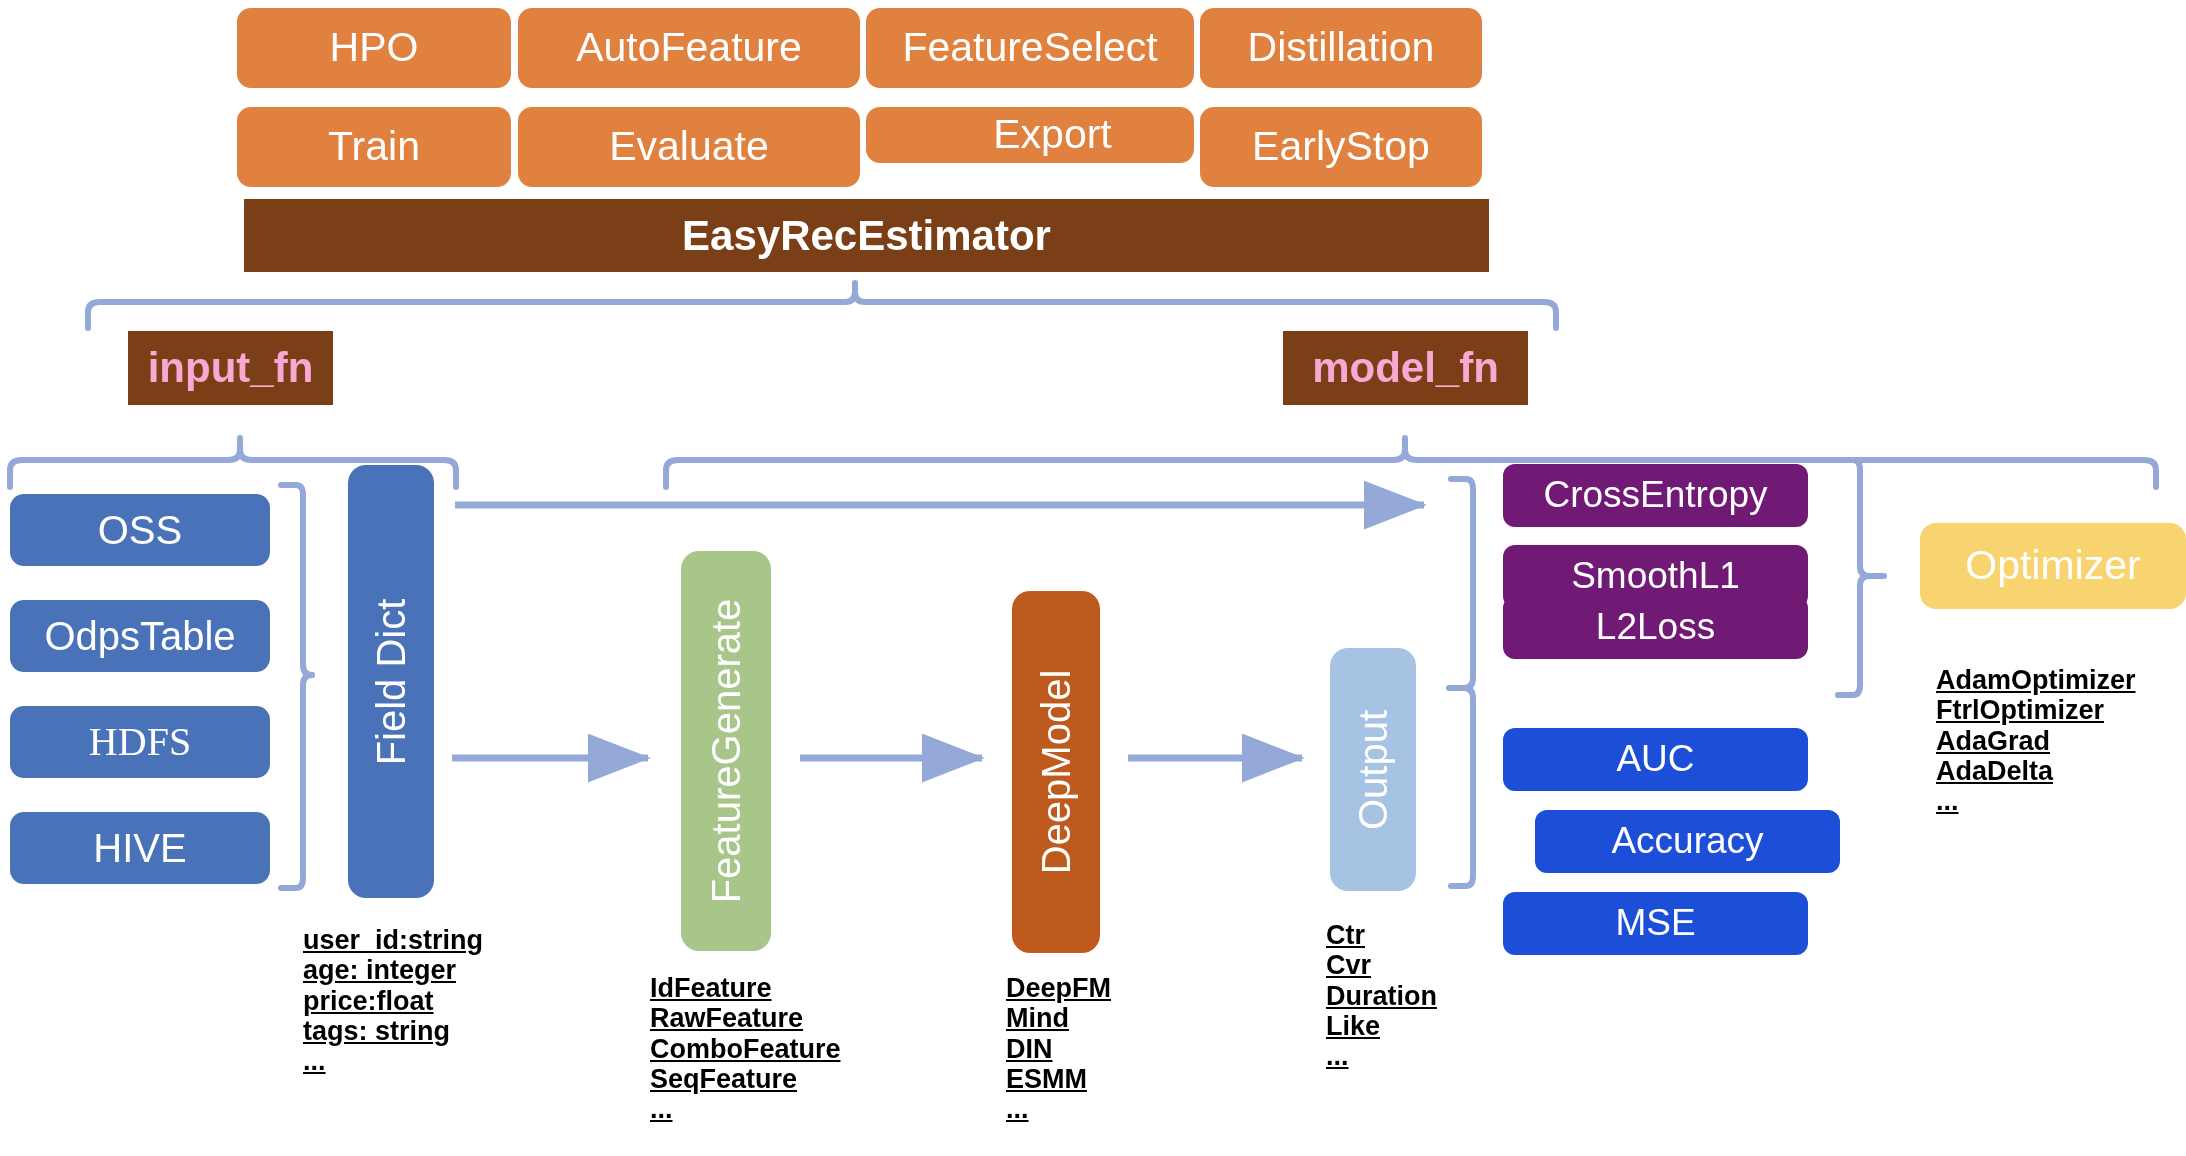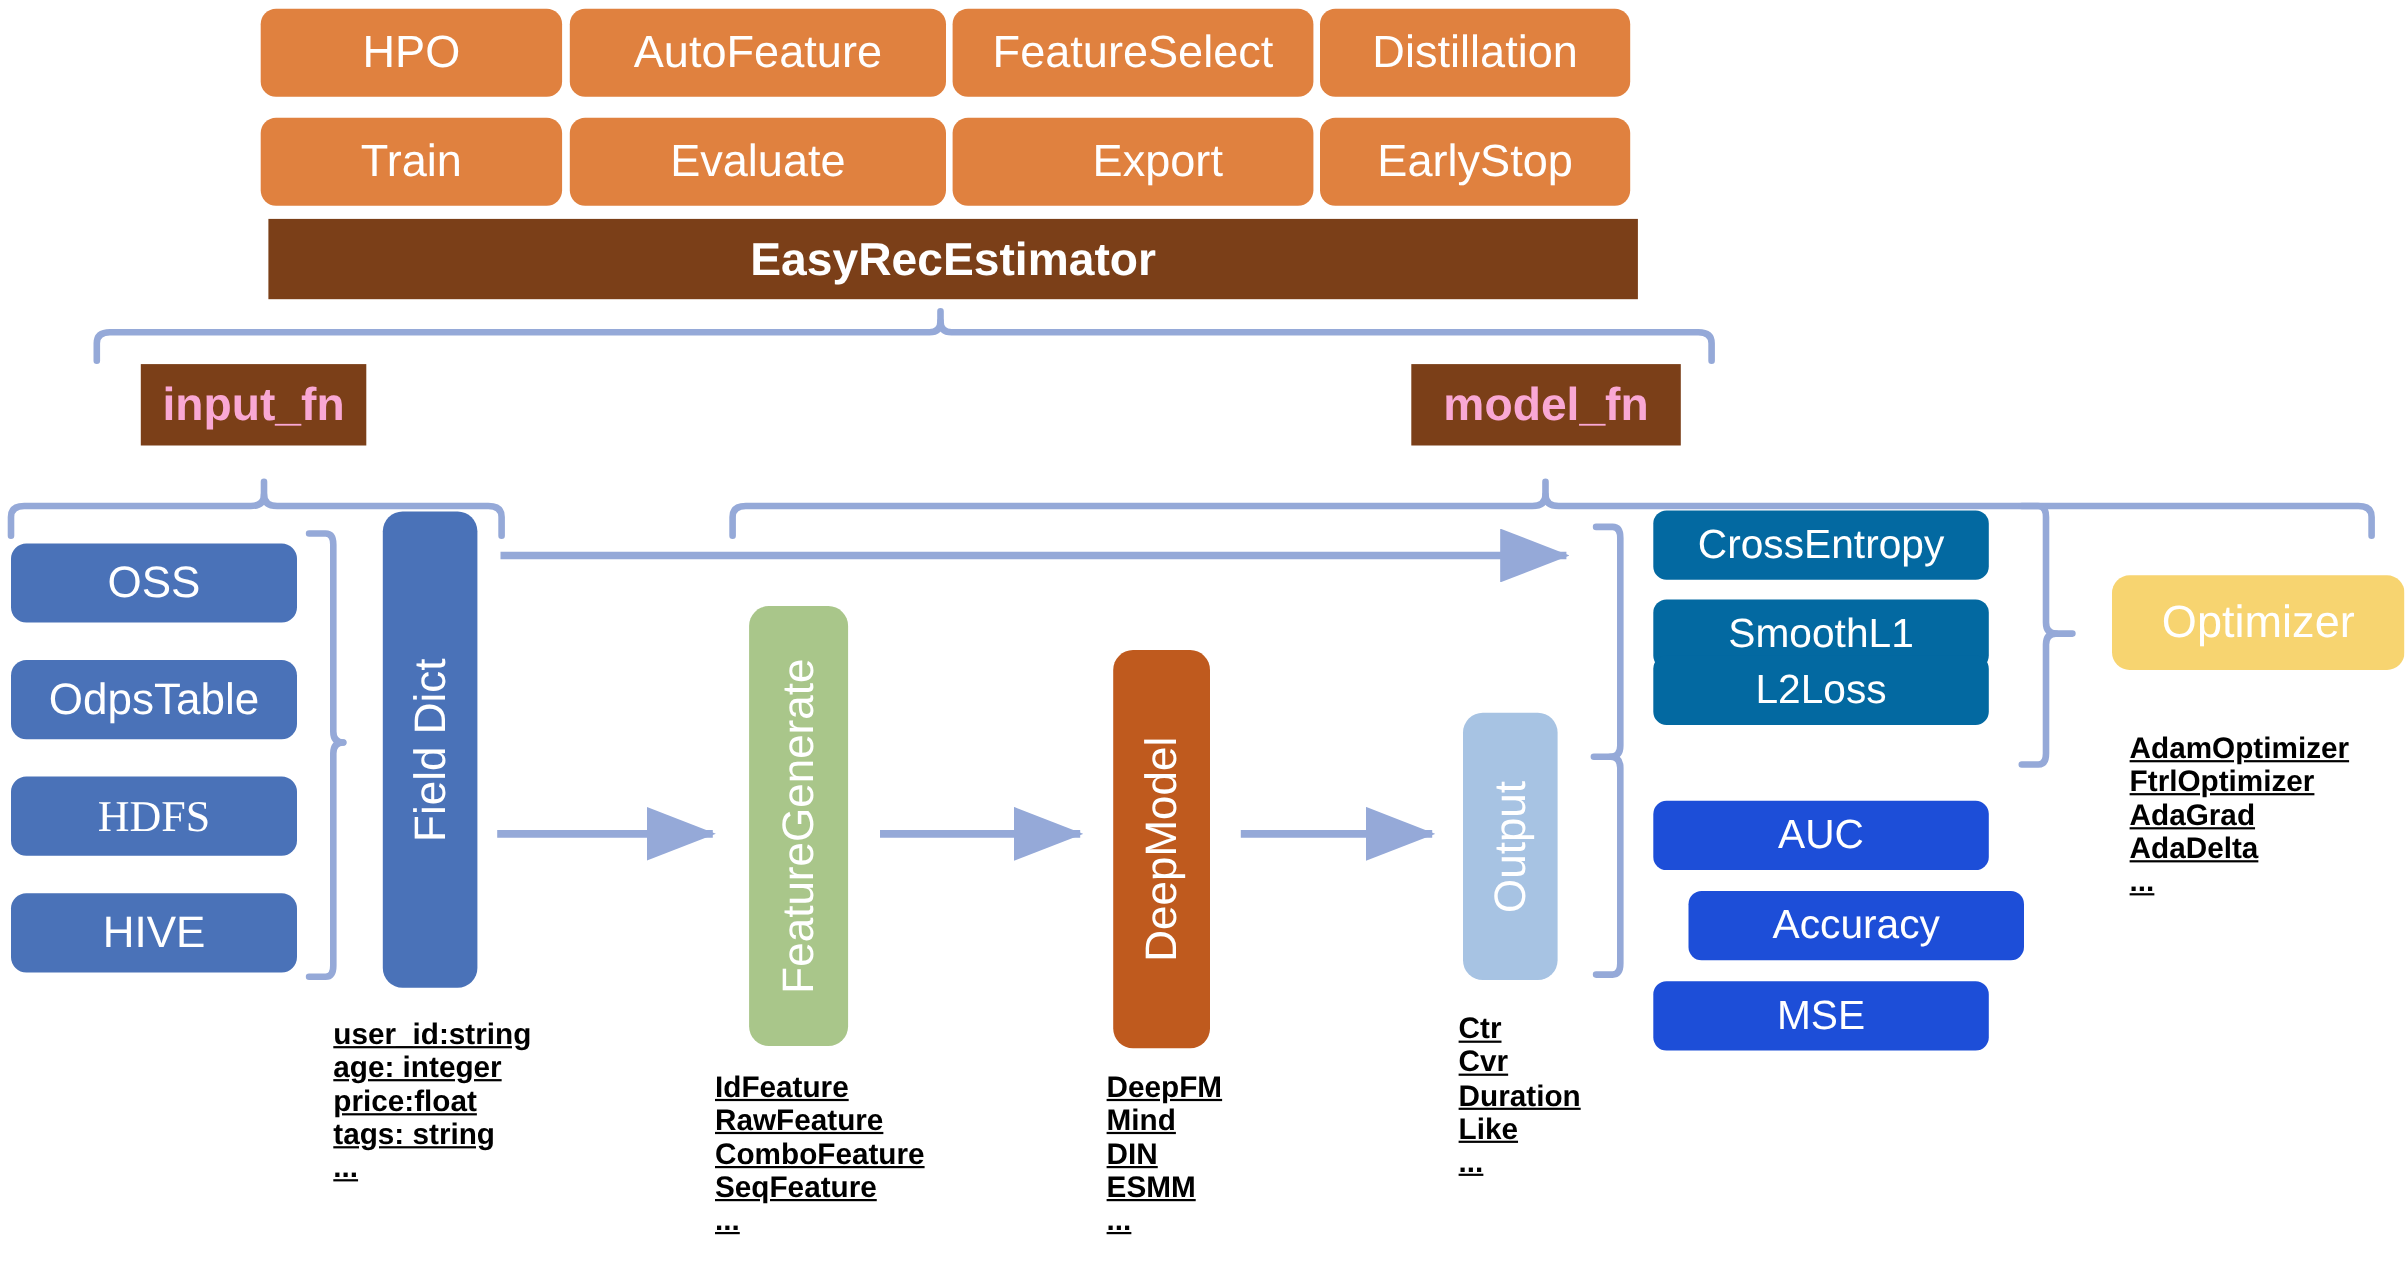--- a/index.html
+++ b/index.html
@@ -83,21 +83,21 @@
     font-size: 40px;
     line-height: 1;
   }
   .vchip-fielddict { background: #4a72b8; }
   .vchip-featgen   { background: #a9c68a; }
   .vchip-deepmodel { background: #bf5a1e; }
   .vchip-output    { background: #a7c3e3; }
 
   
   .loss-chip {
-    background: #0369a1;
+    background: #701a75;
     border-radius: 12px;
     font-size: 37px;
   }
   .metric-chip {
     background: #1d4ed8;
     border-radius: 12px;
     font-size: 37px;
   }
   .optimizer-chip {
     background: #f7d470;
@@ -129,21 +129,21 @@
 
 <div id="canvas">
 
   <div class="abs chip task-chip" style="left:237px; top:8px; width:274px; height:80px;">HPO</div>
   <div class="abs chip task-chip" style="left:518px; top:8px; width:342px; height:80px;">AutoFeature</div>
   <div class="abs chip task-chip" style="left:866px; top:8px; width:328px; height:80px;">FeatureSelect</div>
   <div class="abs chip task-chip" style="left:1200px; top:8px; width:282px; height:80px;">Distillation</div>
 
   <div class="abs chip task-chip" style="left:237px; top:107px; width:274px; height:80px;">Train</div>
   <div class="abs chip task-chip" style="left:518px; top:107px; width:342px; height:80px;">Evaluate</div>
-  <div class="abs chip task-chip" style="left:866px; top:107px; width:328px; height:80px;padding-left:45px;">Export</div>
+  <div class="abs chip task-chip" style="left:866px; top:107px; width:328px; height:56px;padding-left:45px;">Export</div>
   <div class="abs chip task-chip" style="left:1200px; top:107px; width:282px; height:80px;">EarlyStop</div>
 
   <div class="abs estimator-bar" style="left:244px; top:199px; width:1245px; height:73px;">EasyRecEstimator</div>
 
   <div class="abs fn-label" style="left:128px; top:331px; width:205px; height:74px;">input_fn</div>
   <div class="abs fn-label" style="left:1283px; top:331px; width:245px; height:74px;">model_fn</div>
 
   <div class="abs chip source-chip" style="left:10px; top:494px; width:260px; height:72px;">OSS</div>
   <div class="abs chip source-chip" style="left:10px; top:600px; width:260px; height:72px;">OdpsTable</div>
   <div class="abs chip source-chip" style="left:10px; top:706px; width:260px; height:72px;font-family:Liberation Serif, serif;">HDFS</div>

